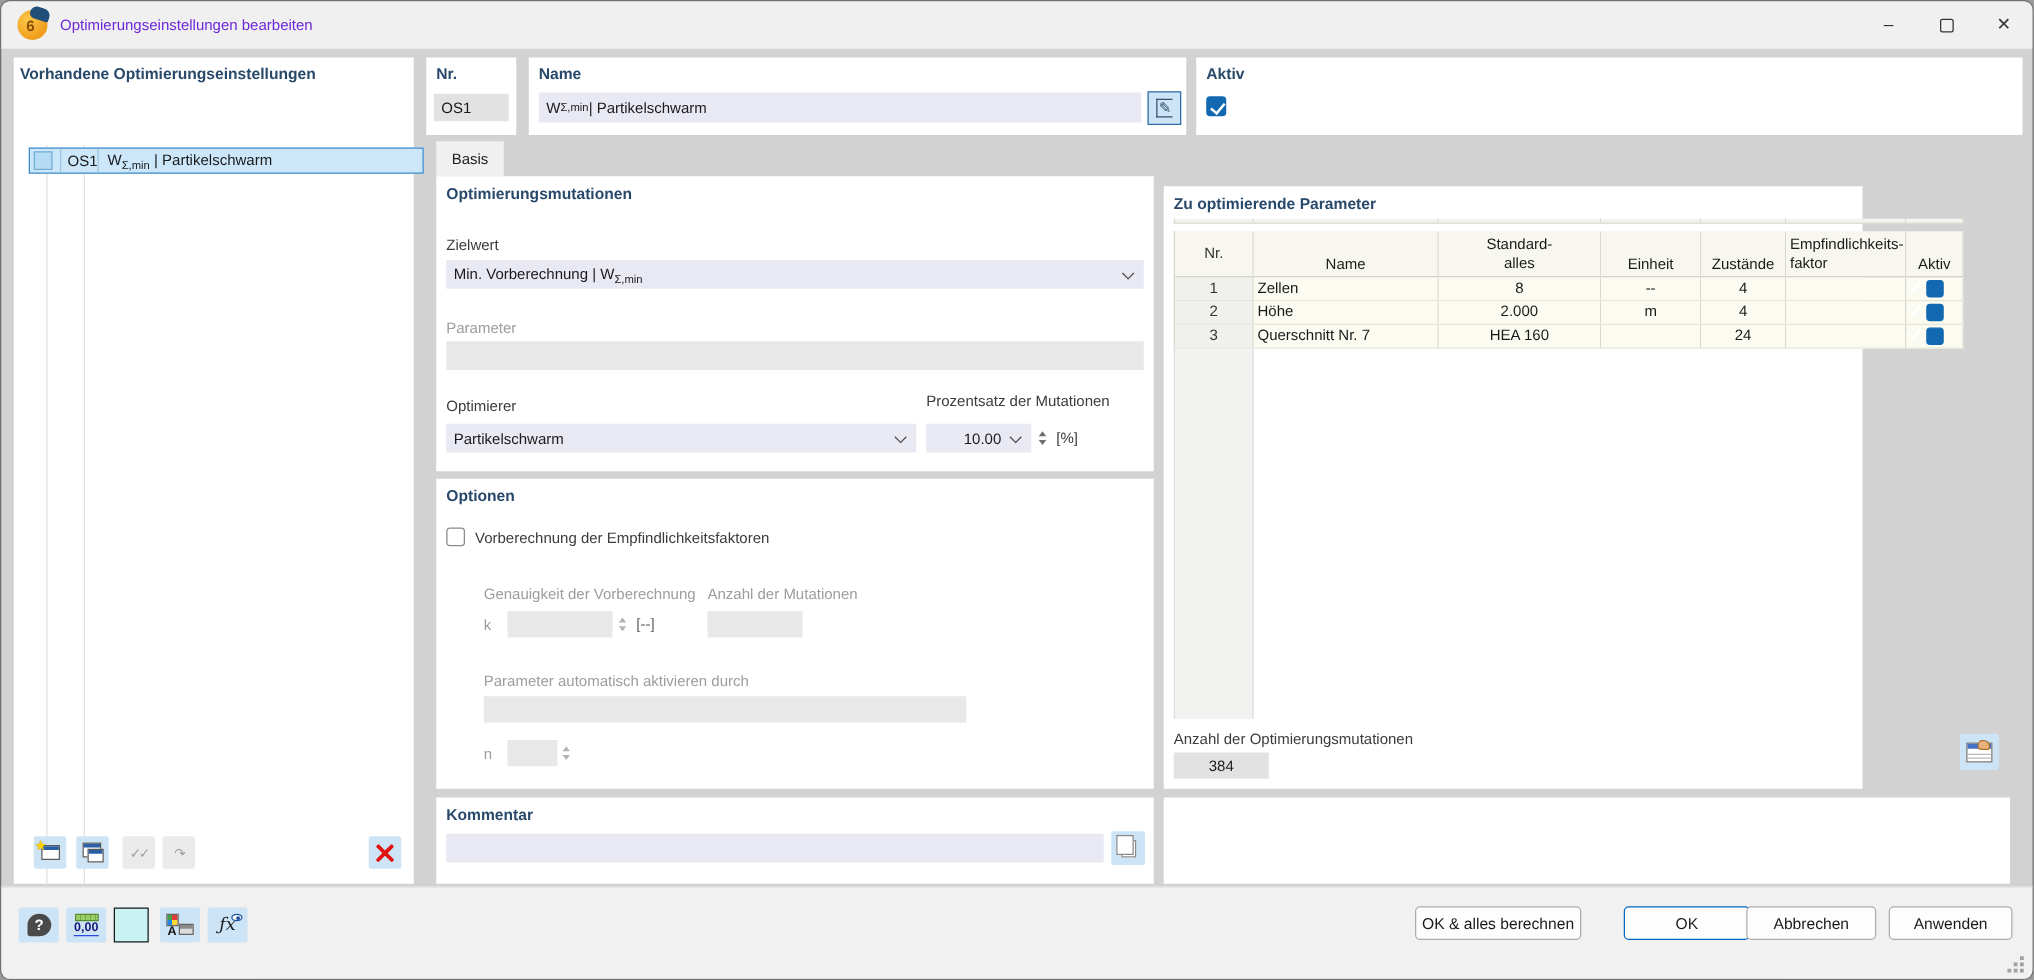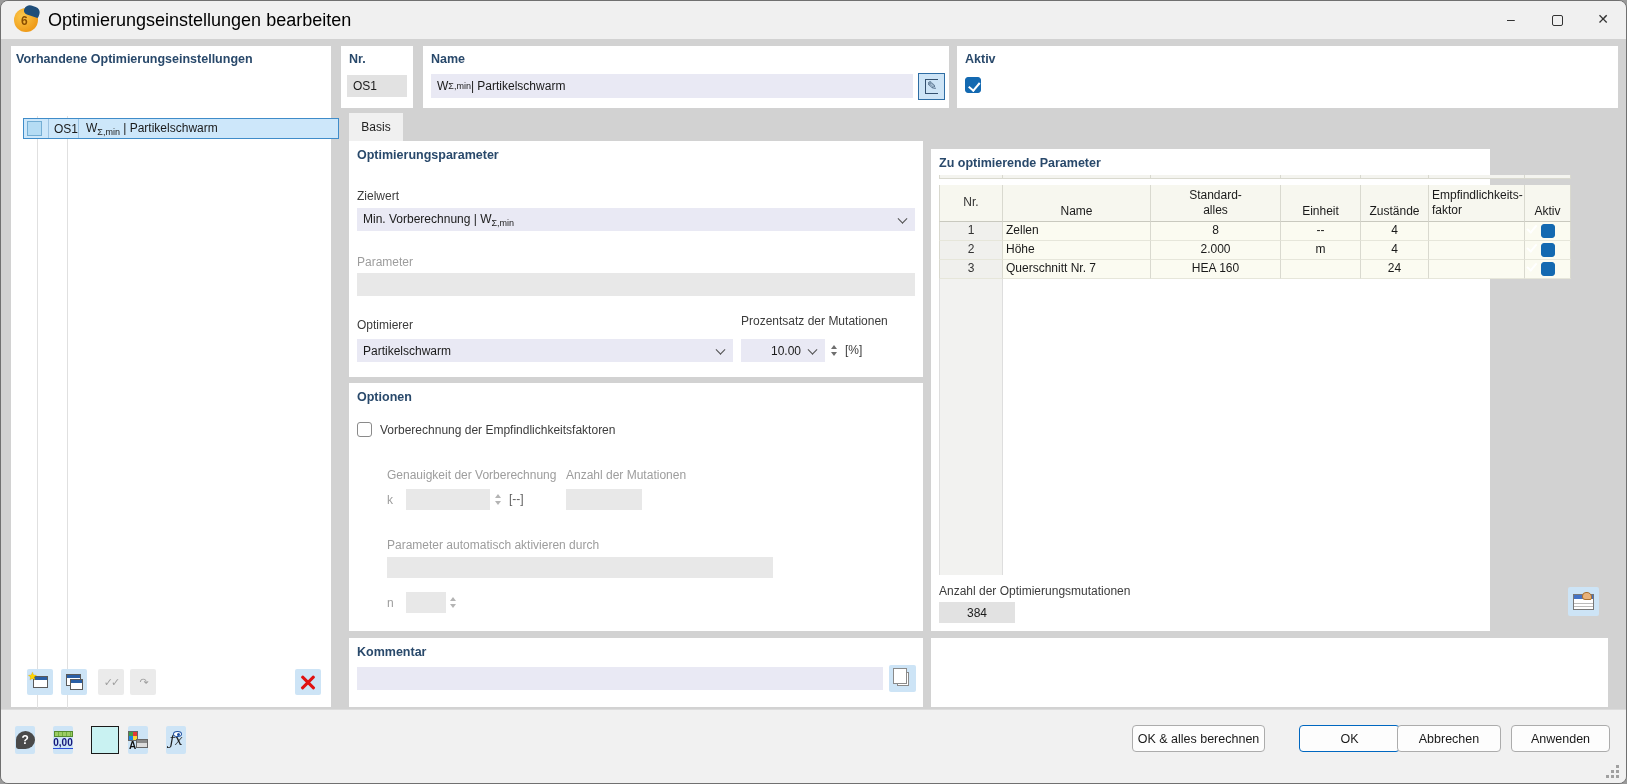--- a/index.html
+++ b/index.html
@@ -7,21 +7,21 @@
   .dialog { position:relative; width:1627px; height:784px; background:#d2d2d2;
             border:1px solid #707070; border-radius:8px; overflow:hidden; font-size:12px; color:#1a1a1a; }
 
   
   .titlebar { position:absolute; left:0; top:0; width:100%; height:38px; background:#f0f0f0; }
   .app-icon { position:absolute; left:13px; top:7px; width:24px; height:24px; border-radius:50%;
               background:radial-gradient(circle at 35% 35%, #fcc84a, #ef9c1a 70%); }
   .app-icon::before { content:""; position:absolute; right:-2px; top:-2px; width:16px; height:10px;
               background:#1f4e79; border-radius:8px 8px 2px 6px; transform:rotate(18deg); }
   .app-icon::after { content:"6"; position:absolute; left:7px; top:6px; font-size:12px; font-weight:bold; color:#8a4d00; }
-  .title-text { position:absolute; left:47px; top:0; line-height:38px; font-size:18px; color:#000000; }
+  .title-text { position:absolute; left:47px; top:0; line-height:38px; font-size:12px; color:#6d28d9; }
   .win-btn { position:absolute; top:0; width:46px; height:37px; text-align:center; line-height:37px;
              font-size:14px; color:#333; }
   .win-min{ right:92px; } .win-max{ right:46px; } .win-close{ right:0; }
   .win-max span { display:inline-block; width:11px; height:11px; border:1.2px solid #333; border-radius:2px; vertical-align:middle; }
 
   
   .card { position:absolute; background:#ffffff; }
   .sec-title { position:absolute; font-weight:bold; font-size:12.5px; color:#29496b; }
   .lbl { position:absolute; font-size:12px; color:#3c3c3c; white-space:nowrap; }
   .lbl.dis { color:#9d9d9d; }
@@ -106,21 +106,21 @@
   .c0{width:64px;} .c1{width:148px;} .c2{width:130px;} .c3{width:80px;} .c4{width:68px;} .c5{width:96px;} .c6{width:46px;}
   .nr-filler { position:absolute; left:938px; width:64px; background:#f2f2f0;
                border-left:1px solid #dedede; border-right:1px solid #dedede; }
 
   
   .tab { position:absolute; left:348px; top:112px; width:54px; height:28px; background:#f0f0f0;
          display:flex; align-items:center; justify-content:center; font-size:12px; color:#222; }
 
   
   .footer { position:absolute; left:0; top:708px; width:100%; height:76px; background:#f1f1f1; border-top:1px solid #dcdcdc; }
-  .f-tile { position:absolute; top:16px; width:20px; height:28px; background:#cde4f6; border-radius:2px;
+  .f-tile { position:absolute; top:16px; width:32px; height:28px; background:#cde4f6; border-radius:2px;
             display:flex; align-items:center; justify-content:center; }
   .btn { position:absolute; top:15px; height:27px; background:#fdfdfd; border:1px solid #acacac; border-radius:4px;
          display:flex; align-items:center; justify-content:center; font-size:12.5px; color:#1a1a1a; }
   .btn.default { border:1px solid #0067c0;margin-left:12px; }
   .help-ico { position:relative; width:19px; height:18px; background:#4a4a4a; border-radius:50% 50% 50% 12%; }
   .help-ico::after { content:"?"; position:absolute; left:6px; top:2px; color:#fff; font-weight:bold; font-size:12px; }
   .units-ico { display:flex; flex-direction:column; align-items:center; gap:1px; }
   .ruler { width:19px; height:6px; background:repeating-linear-gradient(90deg,#9ccc65 0 3px,#6faf3f 3px 4px); border:1px solid #558b2f; }
   .units-txt { font-size:10px; font-weight:bold; color:#15157a; border-bottom:1px solid #2a4bd7; line-height:1; }
   .swatch-tile { position:absolute; top:16px; width:28px; height:28px; background:#c9f2f2; border:1px solid #1a1a1a; }
@@ -203,21 +203,21 @@
   </div>
 
   <div class="card" style="left:956px; top:45px; width:661px; height:62px;">
     <div class="sec-title" style="left:8px; top:6px;">Aktiv</div>
     <div class="cb checked" style="left:8px; top:31px;"></div>
   </div>
 
   <div class="tab">Basis</div>
 
   <div class="card" style="left:348px; top:140px; width:574px; height:236px;">
-    <div class="sec-title" style="left:8px; top:7px;">Optimierungsparameter</div>
+    <div class="sec-title" style="left:8px; top:7px;">Optimierungsmutationen</div>
 
     <div class="lbl" style="left:8px; top:48px;">Zielwert</div>
     <div class="field" style="left:8px; top:67px; width:558px;">
       <span><span>Min. Vorberechnung | W</span><span class="sub">Σ,min</span></span>
       <span class="chev"></span>
     </div>
 
     <div class="lbl dis" style="left:8px; top:114px;">Parameter</div>
     <div class="field dis" style="left:8px; top:132px; width:558px;"></div>
 

